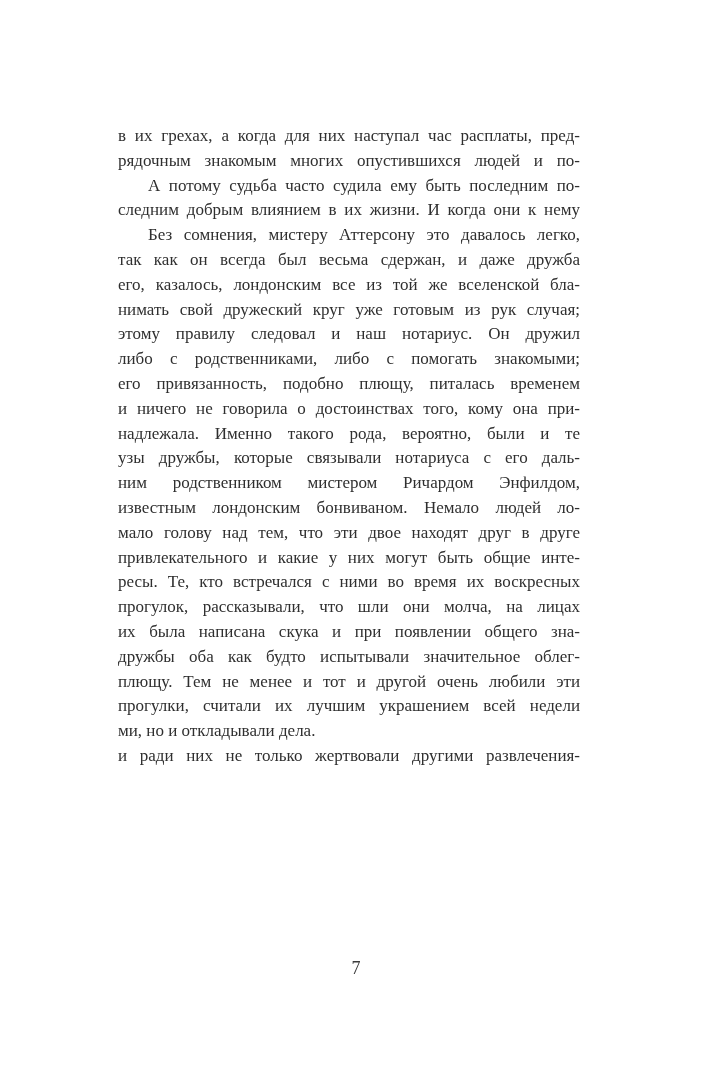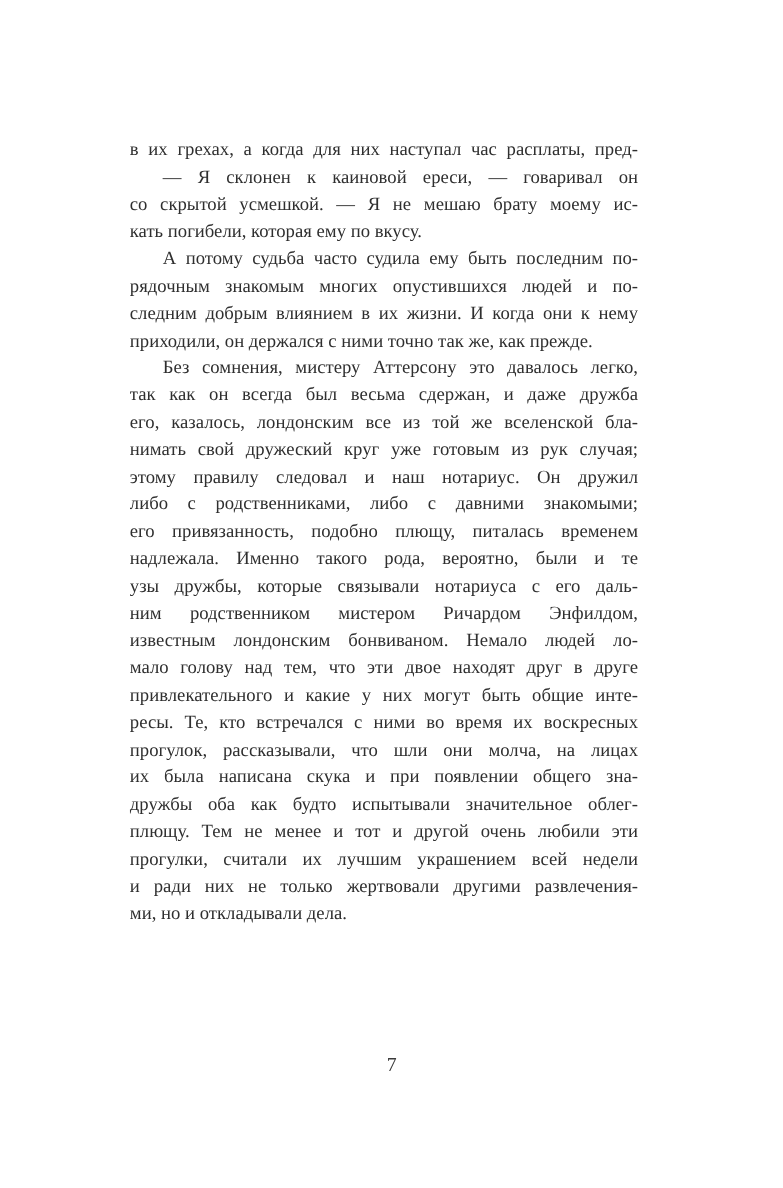--- a/index.html
+++ b/index.html
@@ -59,48 +59,43 @@
 </style>
 </head>
 <body style="background: rgb(255, 255, 255);">
 
 <div class="book-page" style="color: rgb(47, 47, 47);">
   <div class="text-block">
       <div class="para">
         <div class="line">в их грехах, а когда для них наступал час расплаты, пред-</div>
       </div>
       <div class="para">
-        <div class="line indent">— Я склонен к каиновой ереси, — говаривал он</div>
-        <div class="line">со скрытой усмешкой. — Я не мешаю брату моему ис-</div>
-        <div class="line last">кать погибели, которая ему по вкусу.</div>
-      </div>
-      <div class="para">
+        <div class="line">рядочным знакомым многих опустившихся людей и по-</div>
         <div class="line indent">А потому судьба часто судила ему быть последним по-</div>
-        <div class="line">рядочным знакомым многих опустившихся людей и по-</div>
         <div class="line">следним добрым влиянием в их жизни. И когда они к нему</div>
-        <div class="line last">приходили, он держался с ними точно так же, как прежде.</div>
       </div>
       <div class="para">
         <div class="line indent">Без сомнения, мистеру Аттерсону это давалось легко,</div>
         <div class="line">так как он всегда был весьма сдержан, и даже дружба</div>
         <div class="line">его, казалось, лондонским все из той же вселенской бла-</div>
         <div class="line">нимать свой дружеский круг уже готовым из рук случая;</div>
         <div class="line">этому правилу следовал и наш нотариус. Он дружил</div>
-        <div class="line">либо с родственниками, либо с давними знакомыми;</div>
+        <div class="line">либо с родственниками, либо с помогать знакомыми;</div>
         <div class="line">его привязанность, подобно плющу, питалась временем</div>
+        <div class="line">и ничего не говорила о достоинствах того, кому она при-</div>
         <div class="line">надлежала. Именно такого рода, вероятно, были и те</div>
         <div class="line">узы дружбы, которые связывали нотариуса с его даль-</div>
         <div class="line">ним родственником мистером Ричардом Энфилдом,</div>
         <div class="line">известным лондонским бонвиваном. Немало людей ло-</div>
         <div class="line">мало голову над тем, что эти двое находят друг в друге</div>
         <div class="line">привлекательного и какие у них могут быть общие инте-</div>
         <div class="line">ресы. Те, кто встречался с ними во время их воскресных</div>
         <div class="line">прогулок, рассказывали, что шли они молча, на лицах</div>
         <div class="line">их была написана скука и при появлении общего зна-</div>
         <div class="line">дружбы оба как будто испытывали значительное облег-</div>
         <div class="line">плющу. Тем не менее и тот и другой очень любили эти</div>
         <div class="line">прогулки, считали их лучшим украшением всей недели</div>
+        <div class="line last">ми, но и откладывали дела.</div>
         <div class="line">и ради них не только жертвовали другими развлечения-</div>
-        <div class="line last">ми, но и откладывали дела.</div>
       </div>
     </div>
   <div class="page-number">7</div>
 </div>
 
 </body></html>

